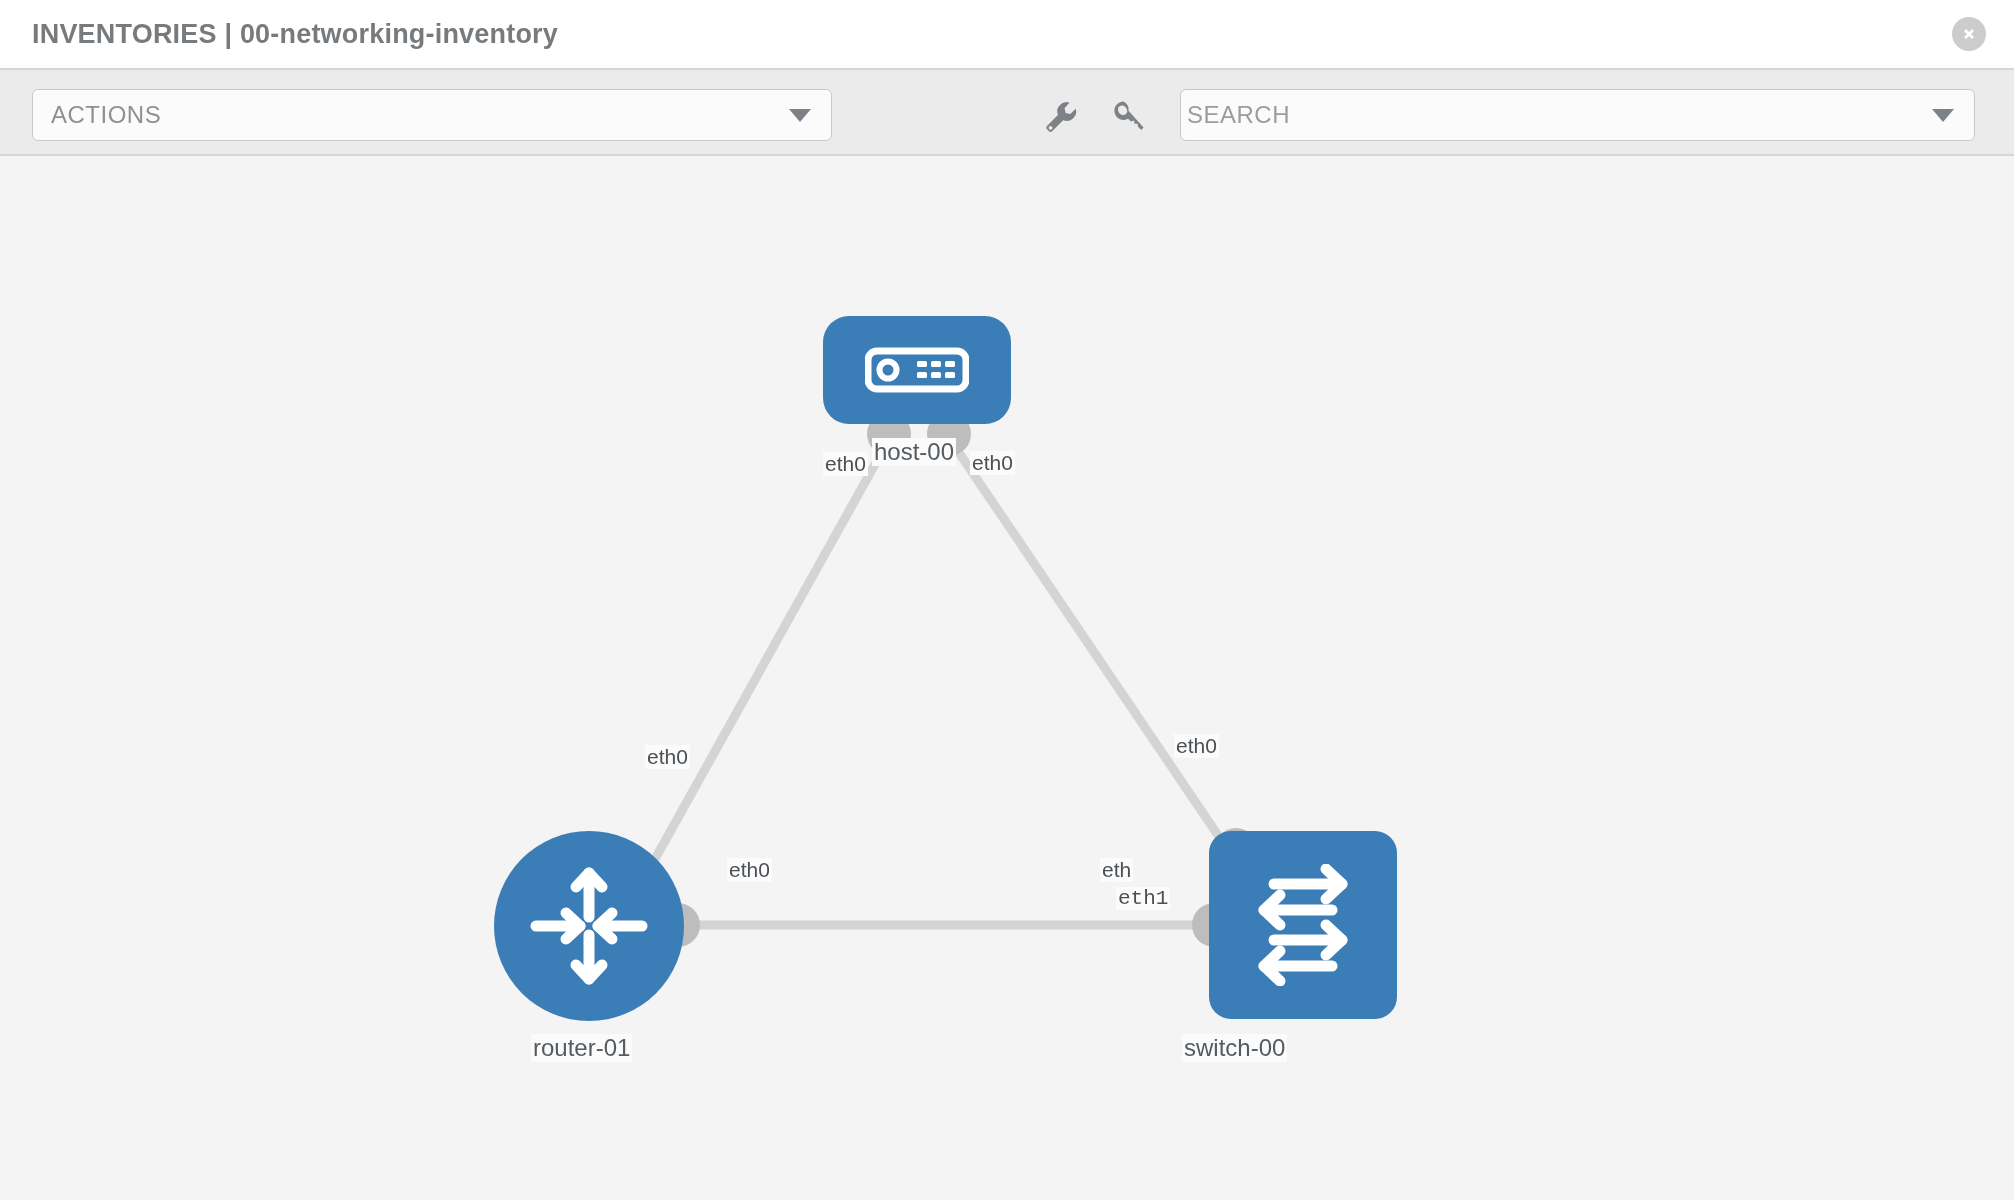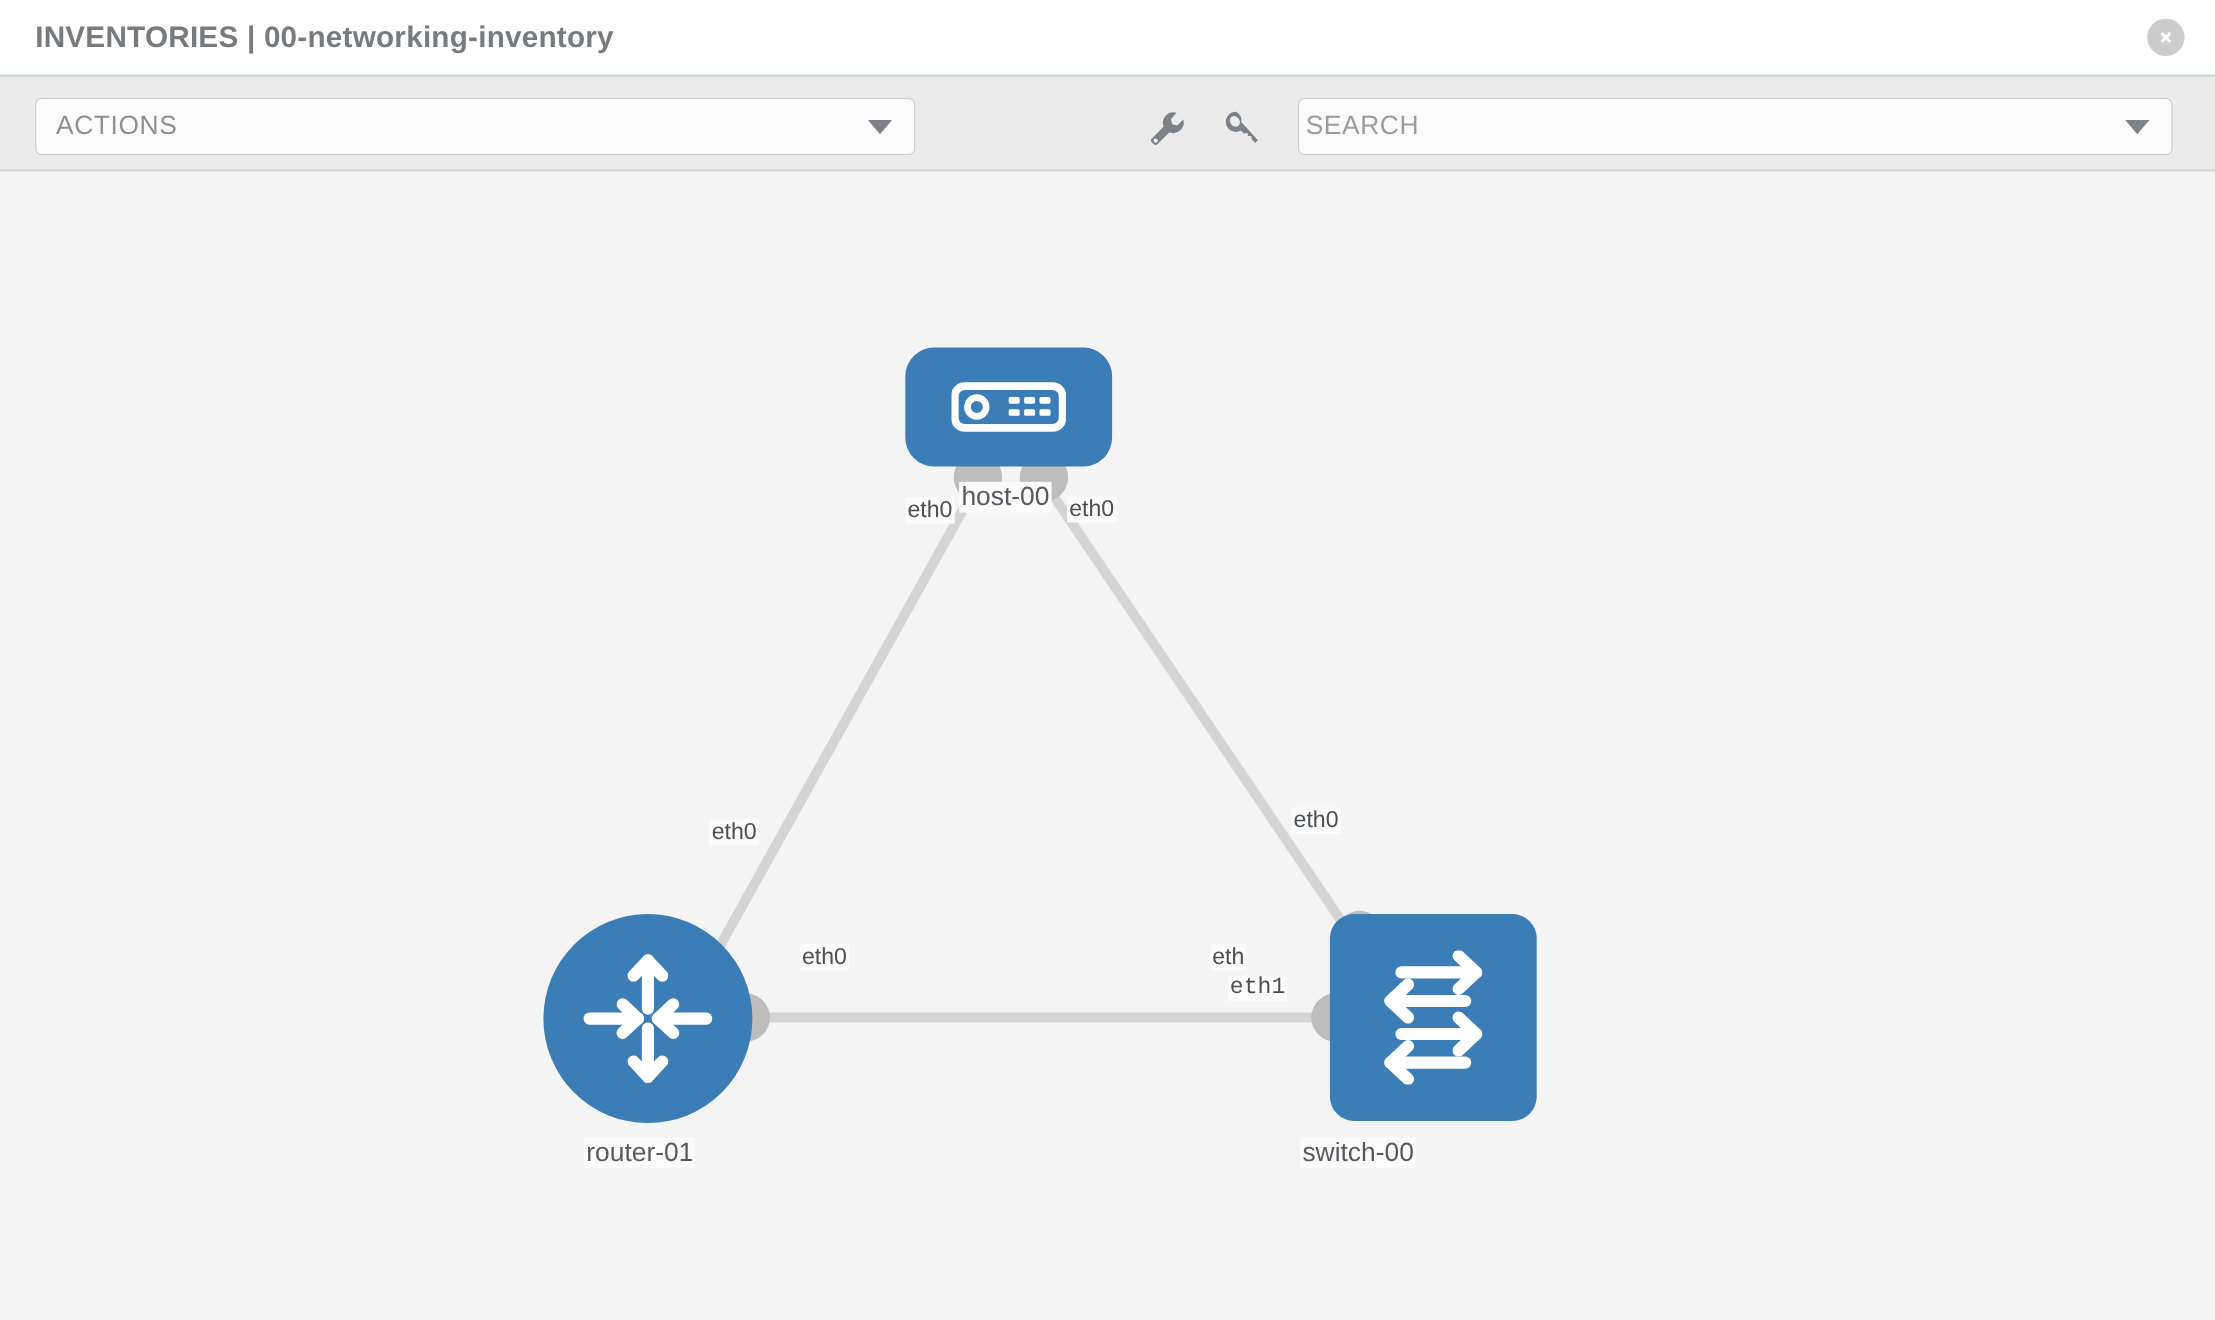--- a/index.html
+++ b/index.html
@@ -9,21 +9,21 @@
     height: 1200px;
     overflow: hidden;
     background: #ffffff;
     font-family: "Liberation Sans", sans-serif;
   }
 
   #app {
     position: relative;
     width: 2014px;
     height: 1200px;
-    background: #5eead4;
+    background: #f97316;
   }
 
   
   .header {
     position: absolute;
     left: 0; top: 0;
     width: 2014px;
     height: 68px;
     background: #ffffff;
     display: flex;

